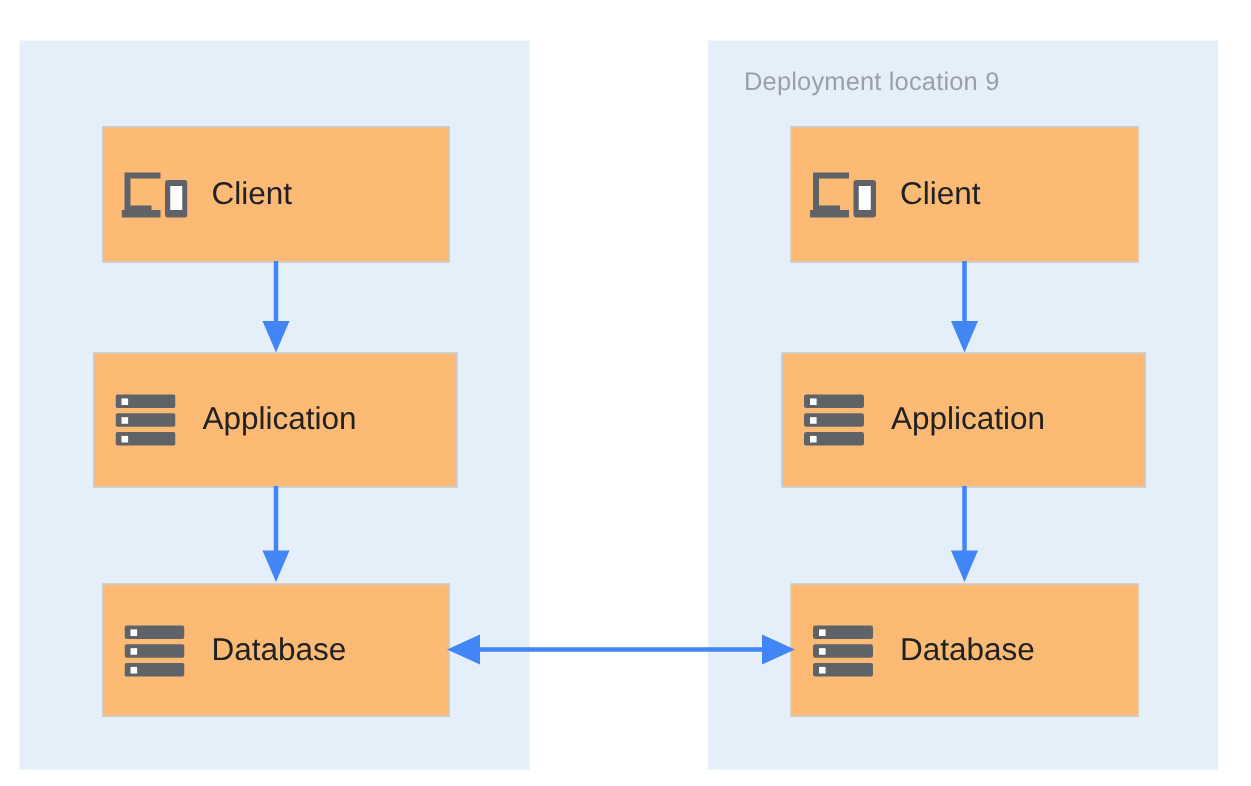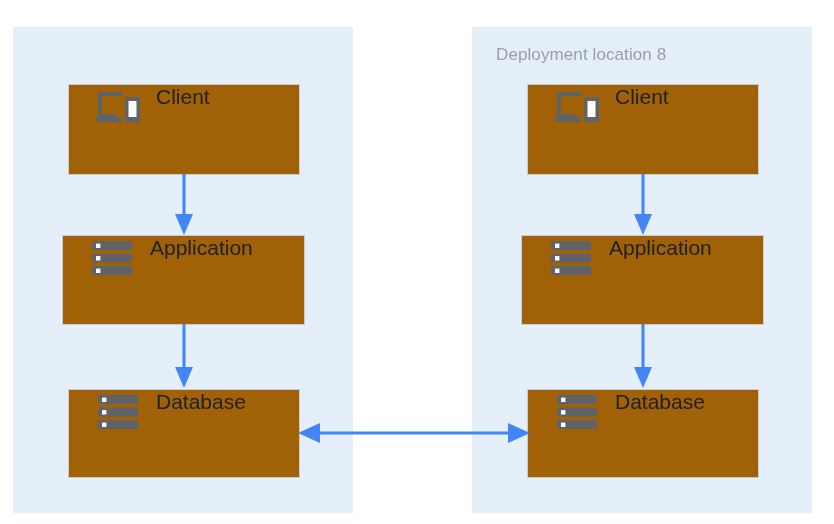--- a/index.html
+++ b/index.html
@@ -38,25 +38,26 @@
     font-size: 17px;
     line-height: 20px;
     color: #9aa0a6;
     white-space: nowrap;
     letter-spacing: 0.1px;
   }
   .zone-label.lbl-2 { left: 496px; }
 
   .node {
     position: absolute;
-    background: #a16207;
+    background: #fdba74;
     border: 1px solid #c8ccd0;
     box-sizing: border-box;
     display: flex;
-    padding-left: 25px;
+    align-items: center;
+    padding-left: 10px;
   }
 
   .node-icon {
     flex: 0 0 auto;
     width: 48px;
     height: 44px;
     display: flex;
     align-items: center;
     justify-content: center;
     margin-right: 14px;
@@ -91,21 +92,21 @@
   .edge-h { left: 296px; top: 420px; width: 236px; height: 26px; }
 </style>
 </head>
 <body>
 
 <div id="diagram">
 
   <div class="zone zone-1"></div>
   <div class="zone zone-2"></div>
 
-  <div class="zone-label lbl-2">Deployment location 8</div>
+  <div class="zone-label lbl-2">Deployment location 9</div>
 
   <div class="node n-client-1">
     <span class="node-icon">
       <svg width="44" height="34" viewBox="0 0 44 34" aria-hidden="true">
         <path fill="#5f6368" d="M2 2h24v4H6v18h14v4H2z"></path>
         <rect x="0" y="27" width="26" height="5" fill="#5f6368"></rect>
         <rect x="29" y="7" width="15" height="25" rx="2" fill="#5f6368"></rect>
         <rect x="32.5" y="11" width="8" height="16" fill="#ffffff"></rect>
       </svg>
     </span>

